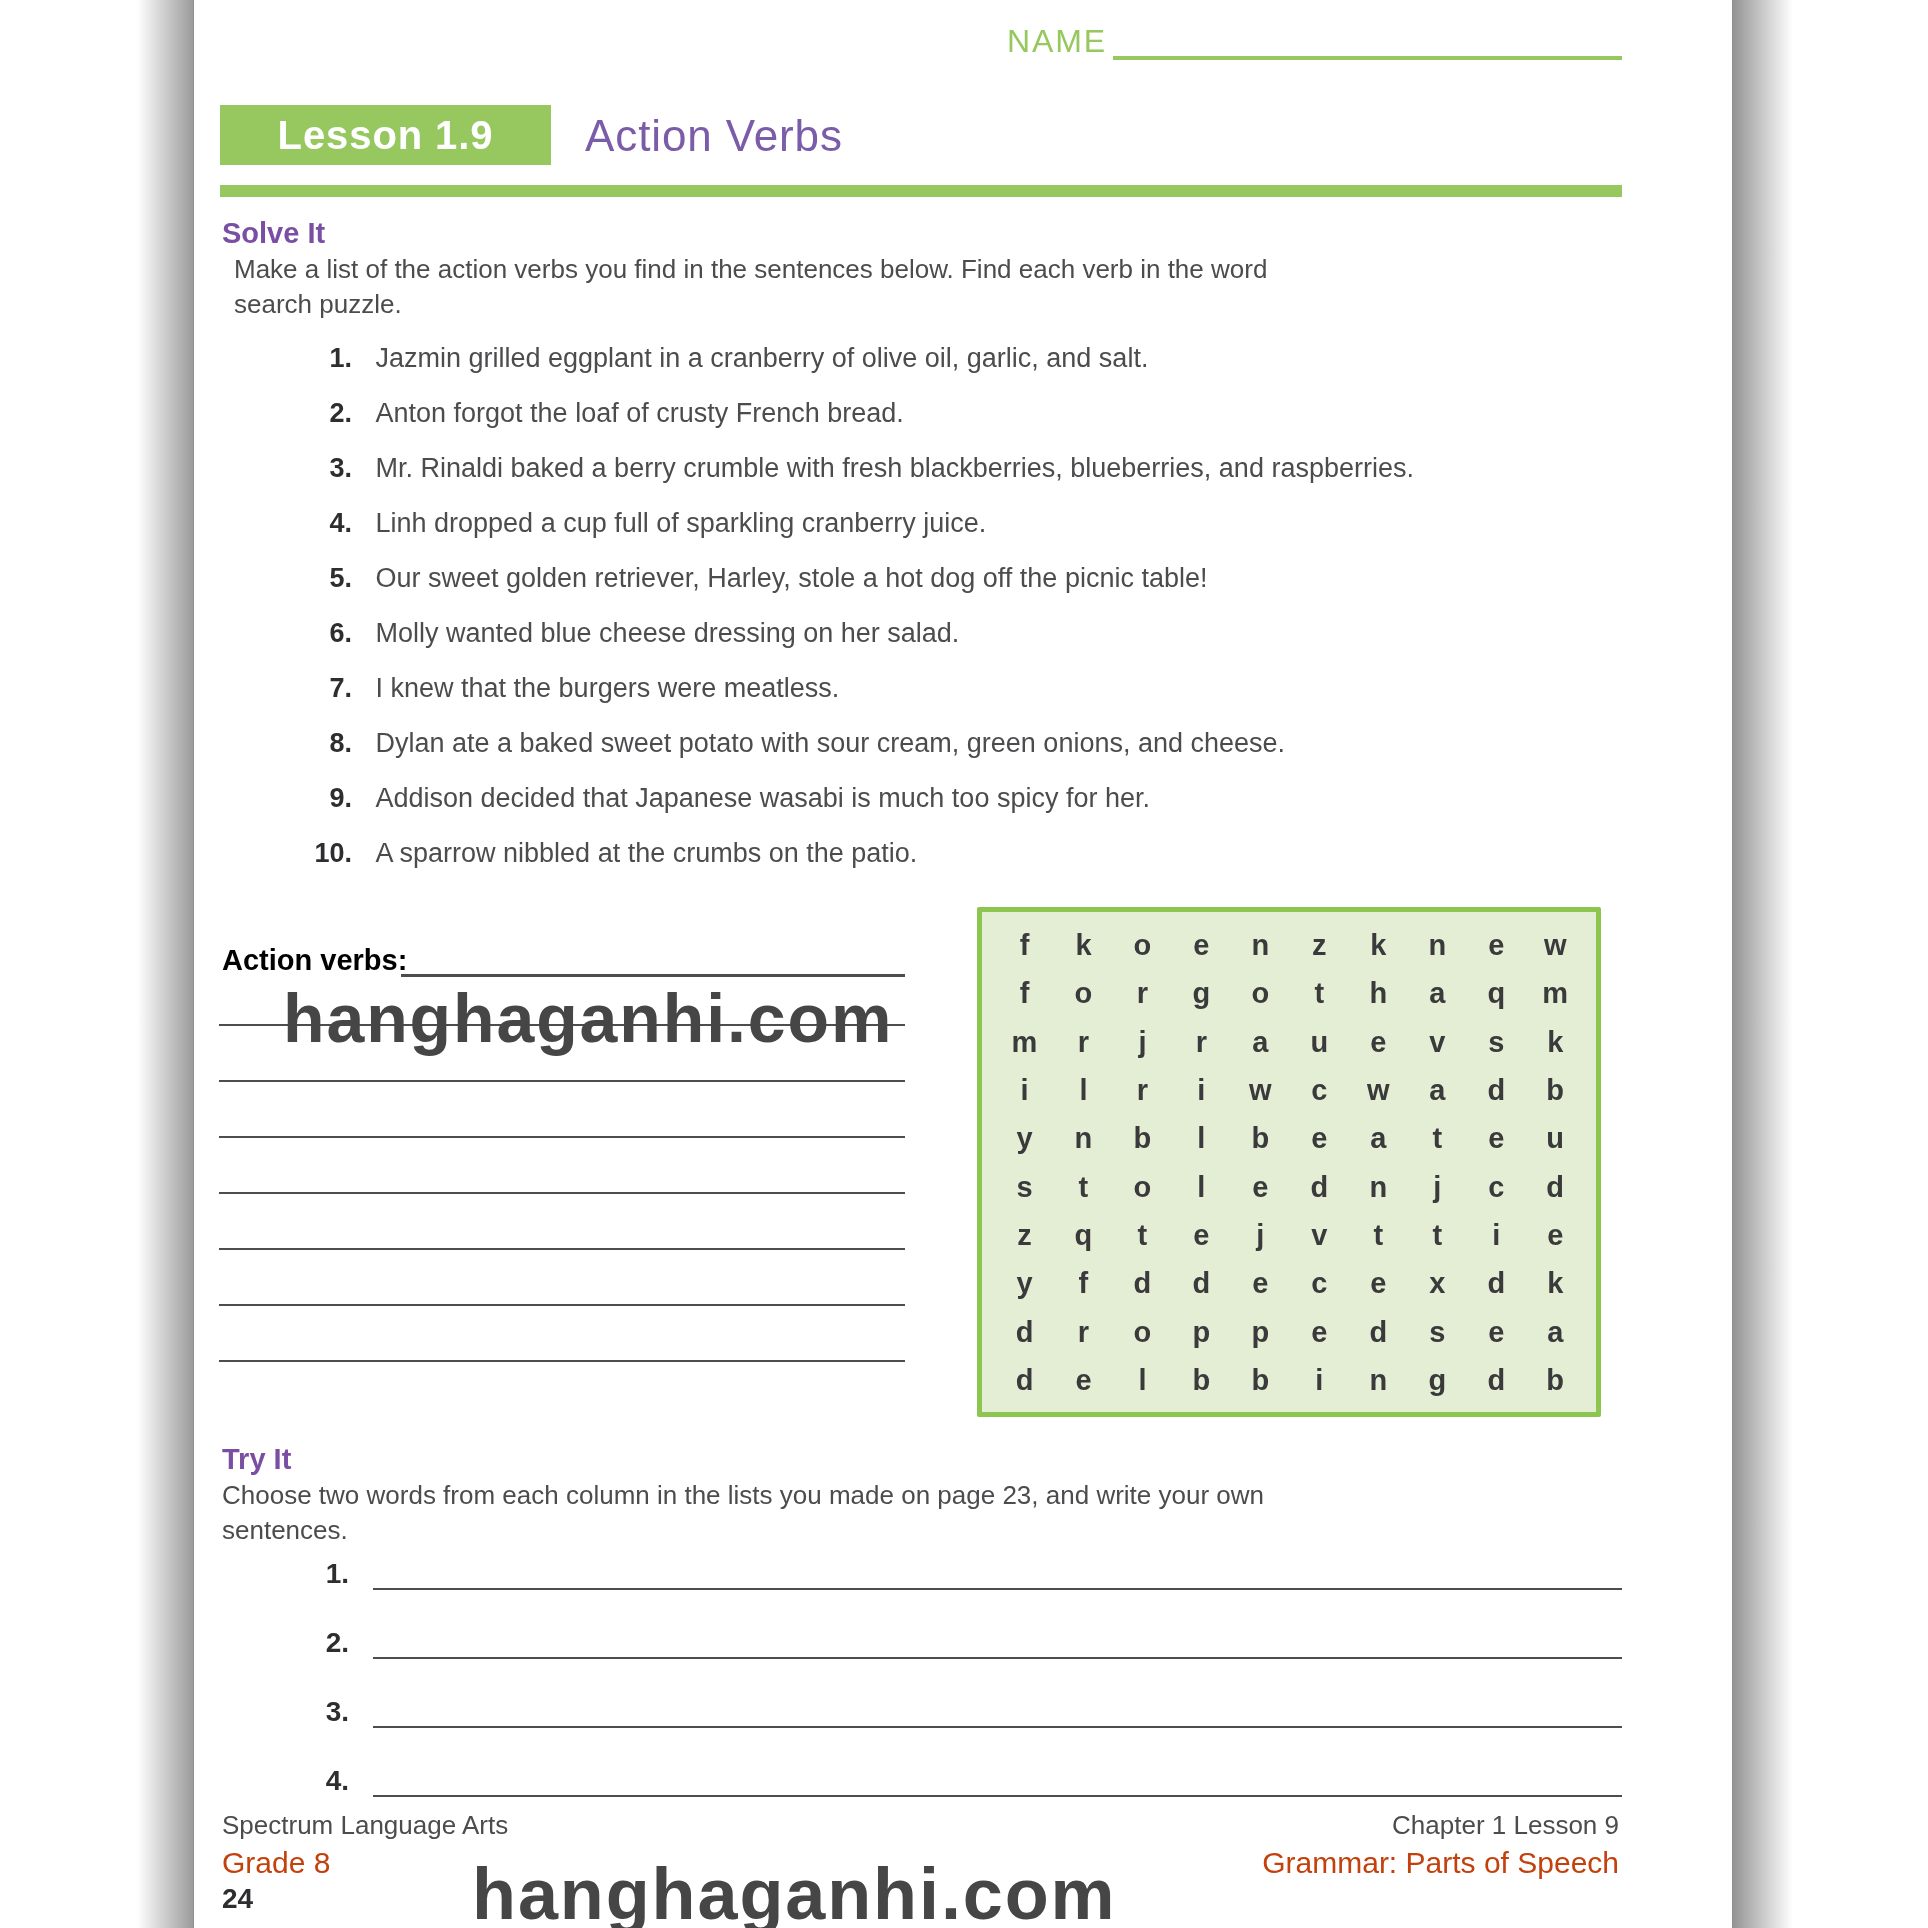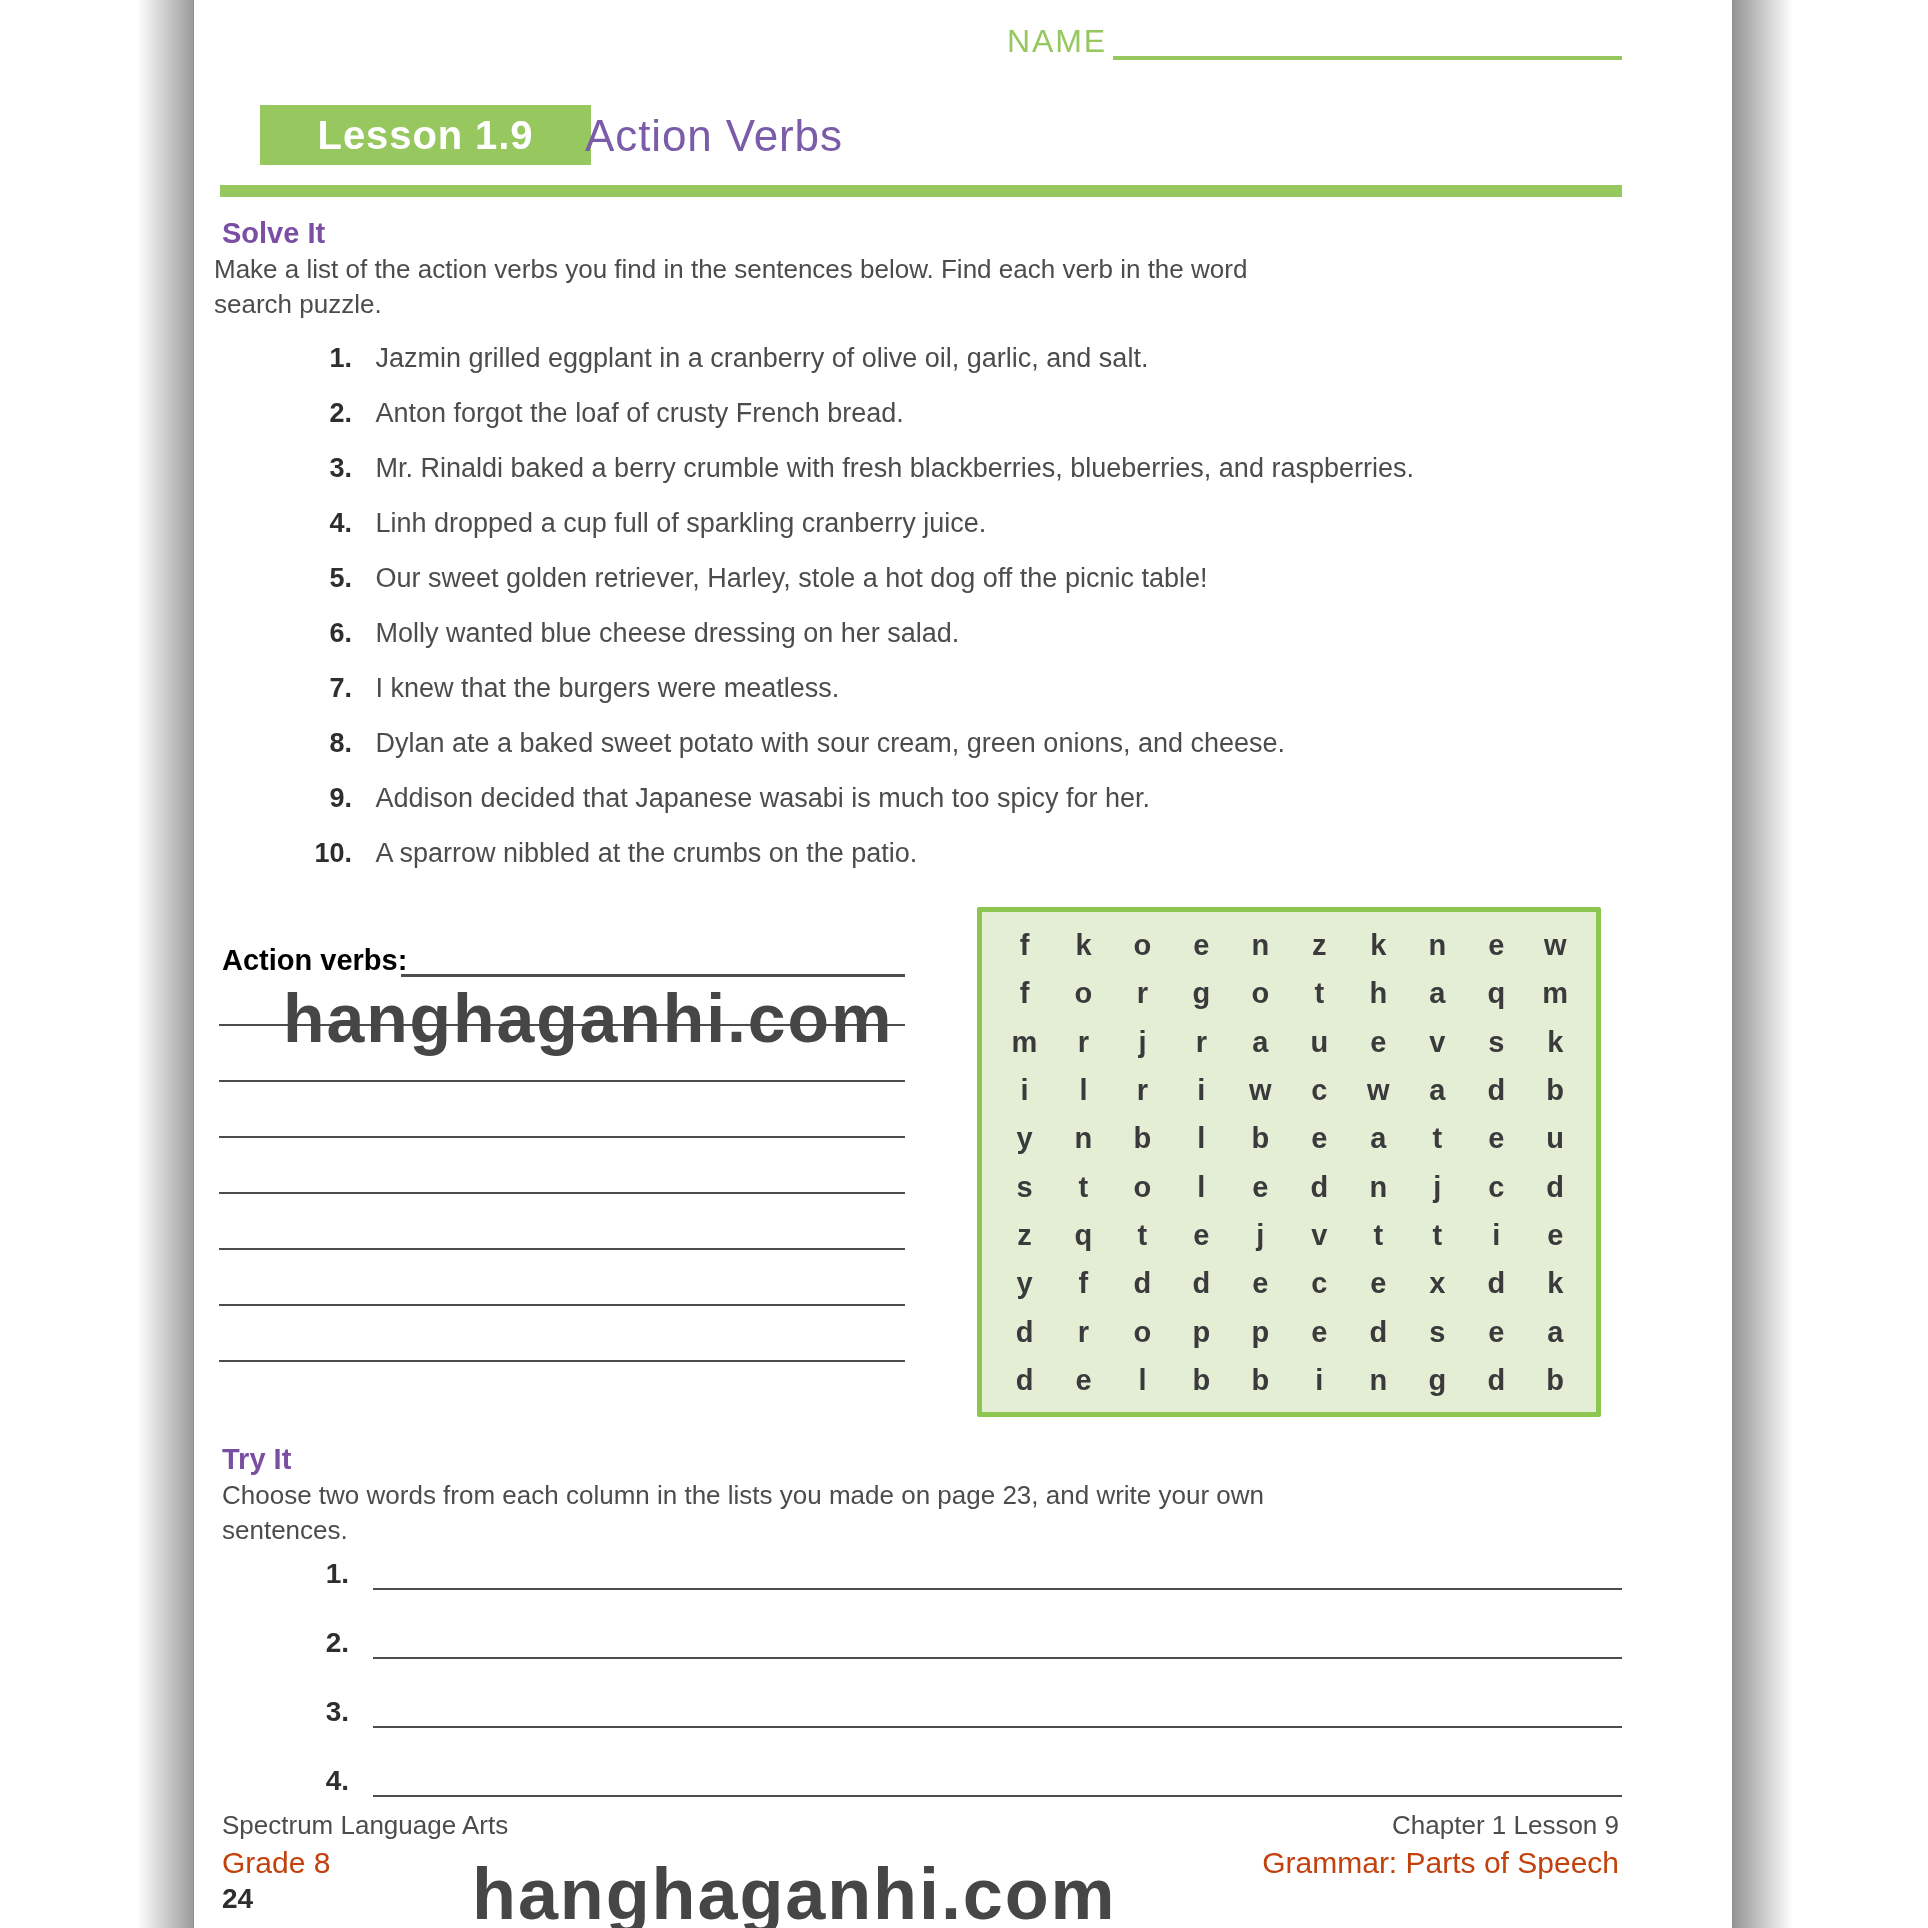--- a/index.html
+++ b/index.html
@@ -19,30 +19,29 @@
   }
   .abs{position:absolute;}
 
   
   .name-label{left:813px;top:22.6px;font-size:32px;letter-spacing:1.9px;color:#96c85f;}
   .name-line{left:919px;top:56px;width:509px;height:3.8px;background:#96c85f;}
   .lesson-badge{
     left:26px;top:105px;width:331px;height:60px;background:#96c85f;color:#ffffff;
     font-weight:bold;font-size:40px;display:flex;align-items:center;justify-content:center;
     letter-spacing:0.9px;
-    margin-left:40px;
   }
   .page-title{left:391px;top:111px;font-size:44px;color:#7b5ca8;letter-spacing:0.9px;}
   .title-rule{left:26px;top:185px;width:1402px;height:12.2px;background:#96c85f;}
 
   
   .sect-head{font-size:29px;font-weight:bold;color:#7a4fa3;}
   #solve-head{left:28px;top:217px;}
   .para{width:1083px;font-size:26px;line-height:35px;color:#4c4c4e;}
-  #solve-para{left:20px;top:252px;}
+  #solve-para{left:40px;top:252px;}
 
   #sentence-list{left:0;top:343px;width:1318px;}
   .s-row{height:55px;display:flex;align-items:flex-start;white-space:nowrap;}
   .s-num{display:inline-block;width:158px;text-align:right;font-weight:bold;font-size:27px;color:#2e2e30;}
   .s-text{margin-left:23.5px;font-size:27px;color:#4c4c4e;}
 
   
   #av-label{left:28px;top:944px;font-size:29px;font-weight:bold;color:#000000;}
   #av-first-line{left:207px;top:974px;width:504px;height:2.8px;background:#4d4d4f;}
   #av-lines{left:25.4px;top:970px;width:686px;}

